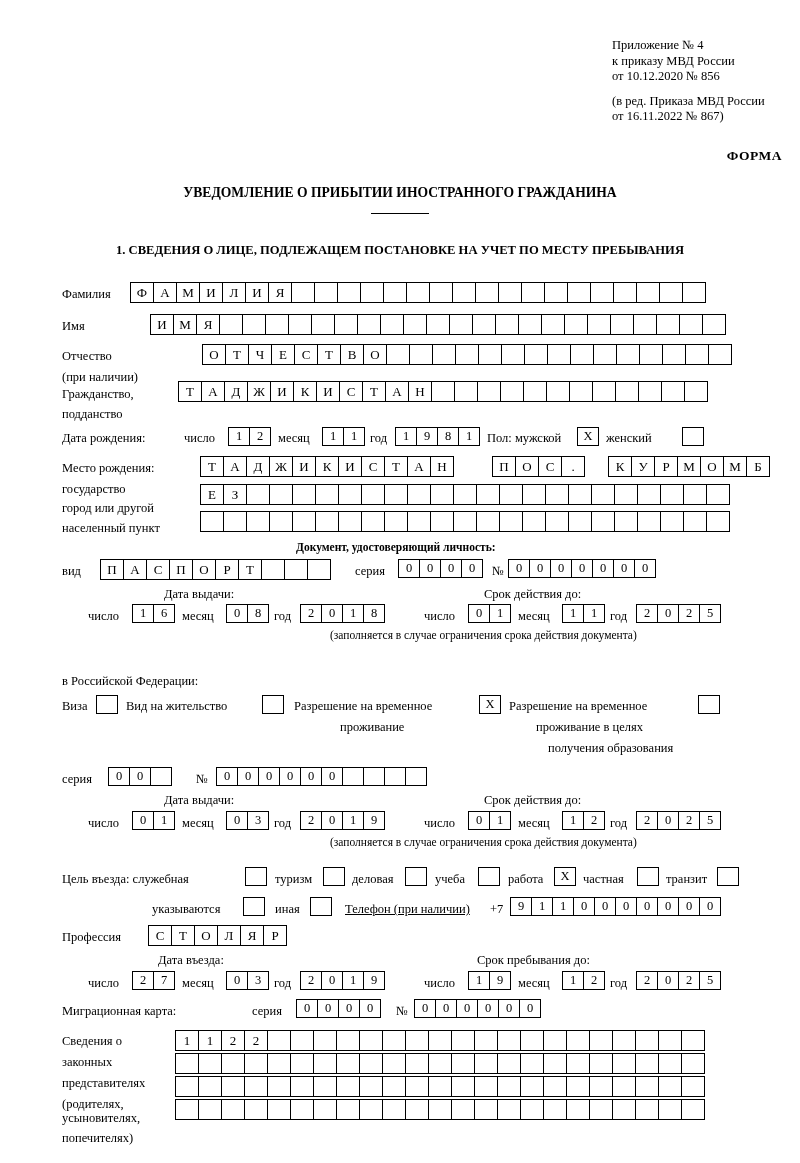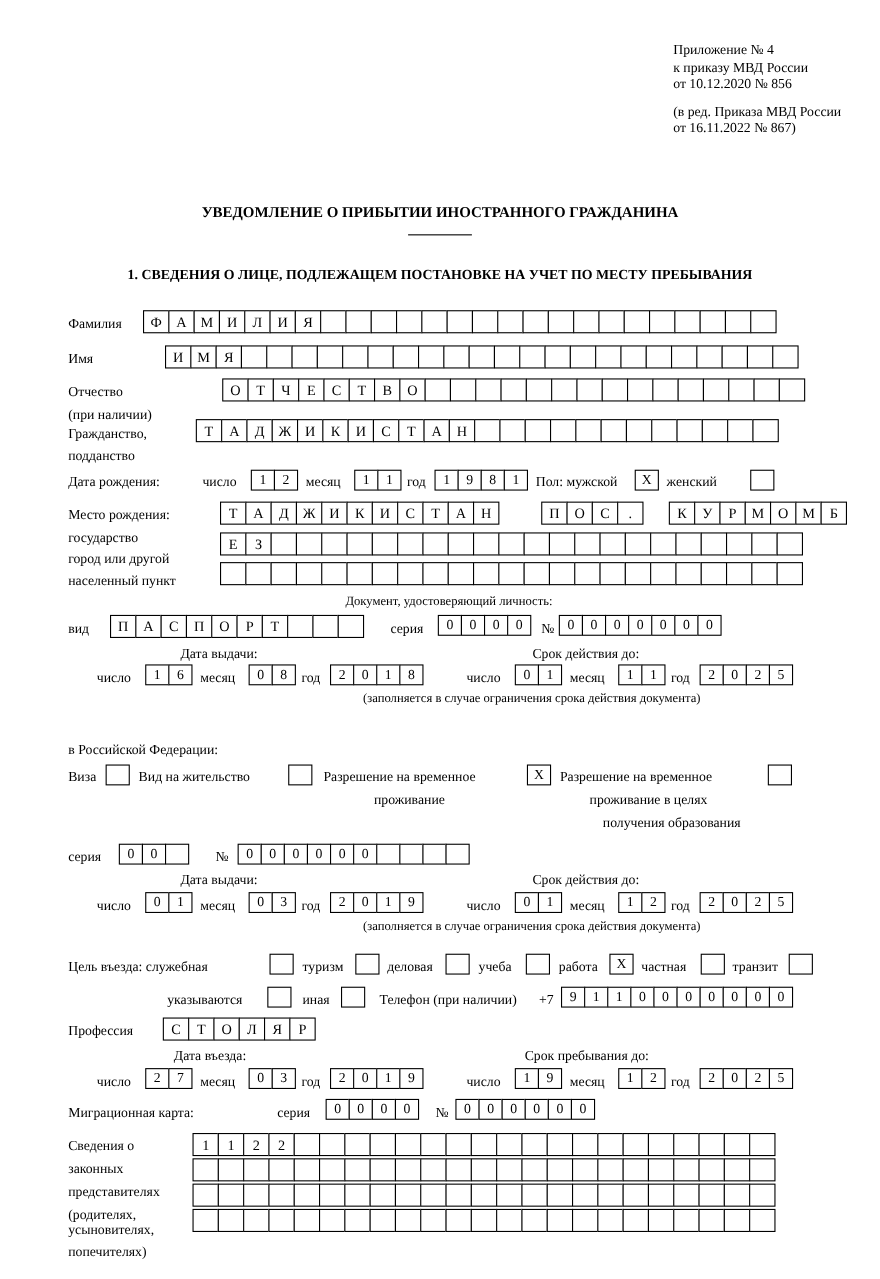--- a/index.html
+++ b/index.html
@@ -68,21 +68,21 @@
   }
 
   
   .t {
     position: absolute;
     font-size: 12.5px;
     line-height: 14px;
     white-space: nowrap;
   }
   .t.small { font-size: 11.5px; }
-  .t.b { font-weight: normal; margin-left: 18px; }
+  .t.b { font-weight: bold; }
 
   
   .cells {
     position: absolute;
     display: flex;
   }
   .cell {
     width: 24px;
     height: 21px;
     border: 1px solid #000;
@@ -107,20 +107,21 @@
 <div class="page">
 
   <div class="hdr">
     <div>Приложение № 4</div>
     <div>к приказу МВД России</div>
     <div>от 10.12.2020 № 856</div>
     <div class="grp2">(в ред. Приказа МВД России</div>
     <div>от 16.11.2022 № 867)</div>
   </div>
 
+  <div class="forma">ФОРМА</div>
 
   <div class="title">
     <div>УВЕДОМЛЕНИЕ О ПРИБЫТИИ ИНОСТРАННОГО ГРАЖДАНИНА</div>
     <div><span class="ul-space"></span></div>
   </div>
 
   <div class="section1">1. СВЕДЕНИЯ О ЛИЦЕ, ПОДЛЕЖАЩЕМ ПОСТАНОВКЕ НА УЧЕТ ПО МЕСТУ ПРЕБЫВАНИЯ</div>
 
   <div class="t" style="top:287px; left:62px;">Фамилия</div>
   <div class="cells" id="row-surname" style="top:282px; left:130px;">
@@ -533,21 +534,21 @@
     </div>
 
   <div class="t" style="top:902px; left:152px;">указываются</div>
   <div class="cells" id="row-purpose-humanitarian" style="top:897px; left:243px;">
       <div class="cell sm"></div>
     </div>
   <div class="t" style="top:902px; left:275px;">иная</div>
   <div class="cells" id="row-purpose-other" style="top:897px; left:310px;">
       <div class="cell sm"></div>
     </div>
-  <div class="t" style="top:902px; left:345px;">Телефон (при наличии)</div>
+  <div class="t" style="top:902px; left:345px;text-decoration:underline;">Телефон (при наличии)</div>
   <div class="t" style="top:902px; left:490px;">+7</div>
   <div class="cells" id="row-phone" style="top:897px; left:510px;">
       <div class="cell sm">9</div>
       <div class="cell sm">1</div>
       <div class="cell sm">1</div>
       <div class="cell sm">0</div>
       <div class="cell sm">0</div>
       <div class="cell sm">0</div>
       <div class="cell sm">0</div>
       <div class="cell sm">0</div>

